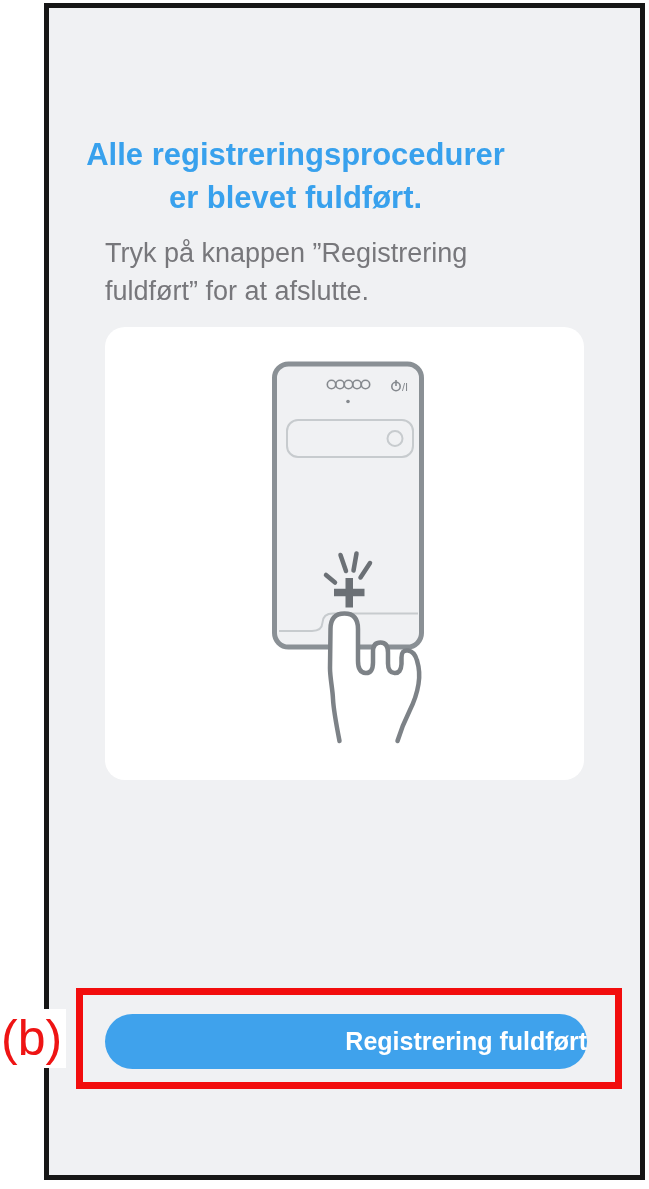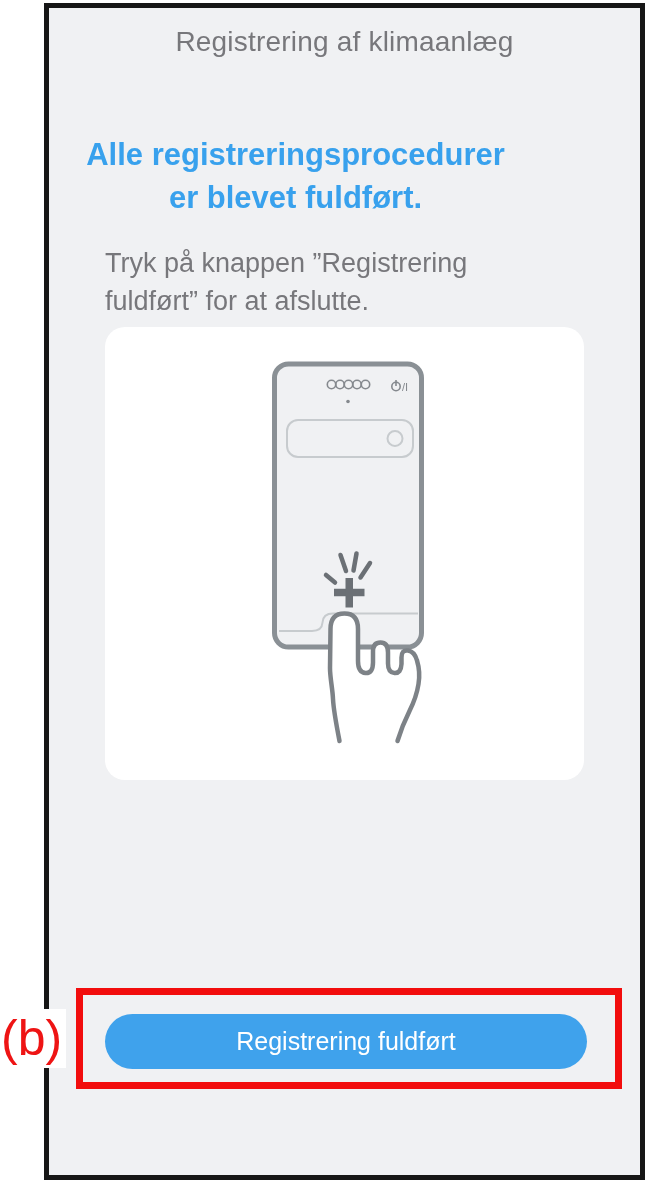--- a/index.html
+++ b/index.html
@@ -16,21 +16,21 @@
     position:absolute; left:49px; top:24px; width:591px; text-align:center;
     font-size:28px; font-weight:500; line-height:36px; letter-spacing:.2px;
     color:var(--title-gray,#77777b);
   }
   .headline {
     position:absolute; left:49px; top:133px; width:493px; text-align:center;
     font-size:31px; font-weight:bold; line-height:43px; white-space:pre-line;
     color:var(--headline-blue,#38a1ed);
   }
   .instruction {
-    position:absolute; left:105px; top:244px; width:510px;
+    position:absolute; left:105px; top:234px; width:510px;
     font-size:27px; line-height:38px; white-space:pre-line;
     color:var(--body-gray,#77777b);
   }
   .card {
     position:absolute; left:105px; top:327px; width:479px; height:453px;
     background:var(--card-white,#ffffff); border-radius:20px;
   }
   .illustration { position:absolute; left:260px; top:350px; }
   .dev-body { fill:var(--screen-bg,#f0f1f3); stroke:var(--device-outline-gray,#8a9095); stroke-width:5; }
   .dev-thin { fill:none; stroke:var(--device-detail-gray,#c7cbce); stroke-width:2; }
@@ -48,36 +48,35 @@
   .annotation-backdrop {
     position:absolute; left:13px; top:1009px; width:53px; height:59px; background:#ffffff;
   }
   .highlight-box {
     position:absolute; left:76px; top:988px; width:546px; height:101px;
     box-sizing:border-box; border:7px solid var(--highlight-red,#f20d0d);
   }
   .cta {
     position:absolute; left:105px; top:1014px; width:482px; height:55px;
     border:none; border-radius:28px; background:var(--button-blue,#3fa2ec);
-    color:#ffffff; font-size:25px; font-weight:400; font-family:inherit;
-    cursor:pointer; text-align:center; padding:0;
+    color:#ffffff; font-size:25px; font-weight:700; font-family:inherit;
+    cursor:pointer; text-align:right; padding:0;
   }
   .annotation-label {
     position:absolute; left:1px; top:1002px; font-size:50px; line-height:72px;
     color:var(--annotation-red,#ee1414);
   }
 </style>
 </head>
 <body>
 
 <div class="page">
 
   <div class="frame"></div>
 
-  <div class="app-title">Registrering af klimaanlæg</div>
 
   <div class="headline">Alle registreringsprocedurer
 er blevet fuldført.</div>
 
   <div class="instruction">Tryk på knappen ”Registrering
 fuldført” for at afslutte.</div>
 
   <div class="card"></div>
 
   <svg class="illustration" width="170" height="400" viewBox="260 350 170 400">

